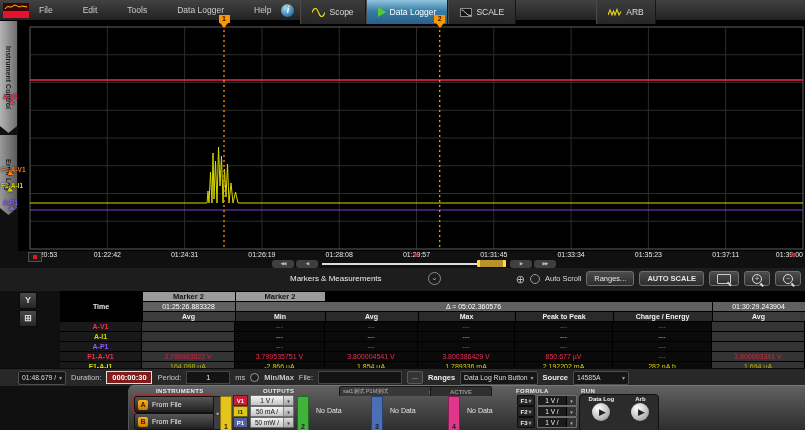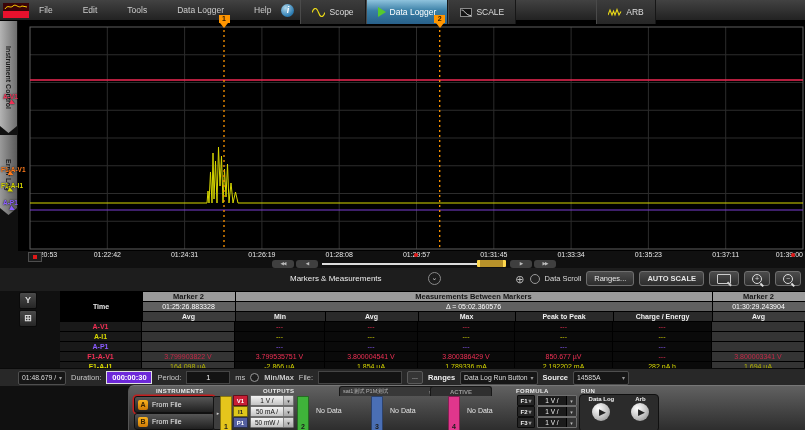--- a/index.html
+++ b/index.html
@@ -87,21 +87,21 @@
   .tcell{display:flex;align-items:center;justify-content:center;border-right:1px solid #000;overflow:hidden;white-space:nowrap;}
   .c-label{background:#191919;font-weight:bold;}
   .c-m1,.c-m2{background:#404040;}
   .c-mid{background:#0a0a0a;}
   
   .controls{position:absolute;left:0;top:368px;right:0;height:17px;background:#282828;border-top:1px solid #0a0a0a;
             display:flex;align-items:center;gap:5px;padding-left:18px;font-size:7.5px;color:#c8c8c8;}
   .csel{height:12px;background:#161616;border:1px solid #4e4e4e;border-radius:2px;display:flex;align-items:center;
         gap:3px;padding:0 3px;font-size:6.8px;color:#ddd;}
   .caret{font-size:6px;color:#999;font-style:normal;}
-  .durbox{width:44px;height:11px;border:1px solid #e0e0e0;background:#6d28d9;color:#fff;font-weight:bold;
+  .durbox{width:44px;height:11px;border:1px solid #e0e0e0;background:#7f1d1d;color:#fff;font-weight:bold;
           font-size:7.5px;display:flex;align-items:center;justify-content:center;}
   .cinput{height:11px;background:#131313;border:1px solid #454545;color:#eee;display:flex;align-items:center;justify-content:center;}
   .chk{width:7px;height:7px;border:1px solid #999;border-radius:50%;background:#1d1d1d;}
   .bold{font-weight:bold;}
   .morebtn{width:14px;height:11px;background:#353535;border:1px solid #5a5a5a;border-radius:2px;
            color:#ddd;font-size:7px;text-align:center;line-height:9px;}
   
   .panel{position:absolute;left:128px;right:0;top:385px;height:45px;
          background:linear-gradient(#616161,#2c2c2c);border-top:1px solid #777;border-left:1px solid #555;
          border-top-left-radius:6px;}
@@ -238,21 +238,21 @@
   <div class="sthumb"></div>
   <div class="sbtn" style="left:510px">▶</div>
   <div class="sbtn" style="left:534px">▶▶</div>
 
   <div class="midbar"></div>
   <div class="mmtitle">Markers &amp; Measurements</div>
   <div class="mmchev">⌄</div>
   <div class="tb-right">
     <span class="cross">⊕</span>
     <span class="radio"></span>
-    <span class="tb-lbl">Data Scroll</span>
+    <span class="tb-lbl">Auto Scroll</span>
     <button class="tb-btn">Ranges...</button>
     <button class="tb-btn bold">AUTO SCALE</button>
     <button class="tb-btn">
         <span class="scrico"></span>
       </button>
     <button class="tb-btn">
         <span class="mag"><i>+</i></span>
       </button>
     <button class="tb-btn">
         <span class="mag"><i>−</i></span>
@@ -261,21 +261,20 @@
 
   <div class="istrip">
     <div class="ibtn">Y</div>
     <div class="ibtn">⊞</div>
   </div>
 
   <div class="mtable">
     <div class="trow hrow">
       <div></div>
       <div class="hcell gray">Marker 2</div>
-      <div class="hcell gray span5">Measurements Between Markers</div>
       <div class="hcell gray">Marker 2</div>
     </div>
     <div class="trow hrow">
       <div class="hcell" style="color:#e8e8e8;font-weight:bold">Time</div>
       <div class="hcell mgray">01:25:26.883328</div>
       <div class="hcell mgray span5">Δ = 05:02.360576</div>
       <div class="hcell mgray">01:30:29.243904</div>
     </div>
     <div class="trow hrow">
       <div></div>

